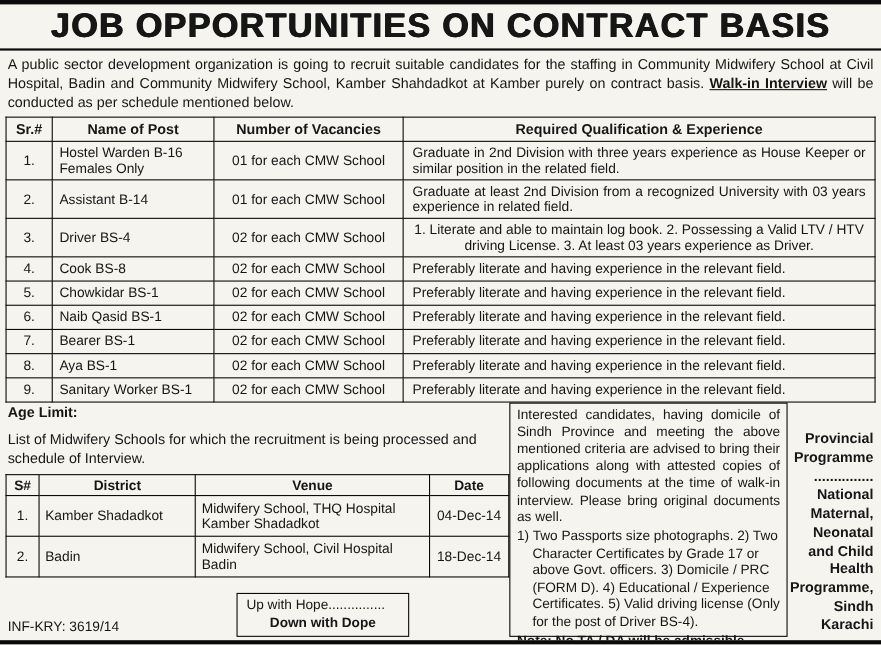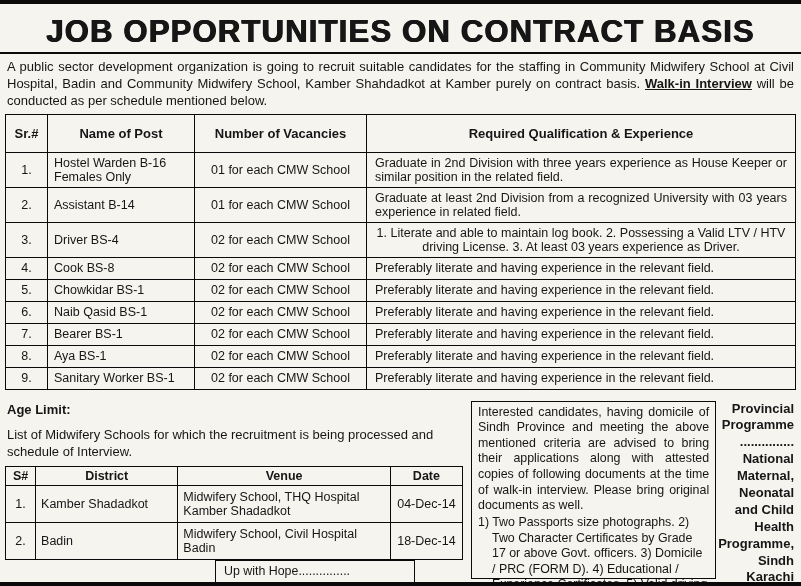--- a/index.html
+++ b/index.html
@@ -18,47 +18,47 @@
     overflow: hidden;
     display: flex;
     flex-direction: column;
   }
   .title {
     text-align: center;
     font-weight: bold;
     font-size: 31px;
     letter-spacing: 1.2px;
     line-height: 1.1;
-    padding-top: 10px;
+    padding-top: 2px;
     text-shadow: 0.7px 0 0 currentColor, -0.4px 0 0 currentColor;
   }
   .title-rule { border-top: 2.5px solid #0a0a0a; margin: 3px -5px 0; }
   .intro {
     font-size: 13px;
     line-height: 1.32;
     text-align: justify;
     padding: 4px 2px 4px;
   }
   .walkin { font-weight: bold; text-decoration: underline; }
 
   table { border-collapse: collapse; width: 100%; }
   th, td { border: 1.4px solid #0a0a0a; }
 
   .jobs { font-size: 12.5px; }
-  .jobs th { font-size: 13px; padding: 11px 2px; font-weight: bold; }
+  .jobs th { font-size: 13px; padding: 3px 2px; font-weight: bold; }
   .jobs td { padding: 1px 6px; vertical-align: middle; }
   .col-sr  { width: 42px;  text-align: center; }
   .col-post{ width: 147px; }
   .col-vac { width: 172px; text-align: center; }
   td.col-qual { text-align: justify; padding: 1px 8px; }
   td.col-qual.qual-center { text-align: center; padding: 1px 4px; }
   .jobs tr.single td { height: 22px; }
   .jobs tr.double td { height: 35px; }
 
-  .lower { display: flex; gap: 8px; margin-top: 11px; flex: 1; min-height: 0; }
+  .lower { display: flex; margin-top: 0; flex: 1; min-height: 0; }
   .lower-left  { width: 458px; display: flex; flex-direction: column; }
   .lower-right { flex: 1; display: flex; flex-direction: row; }
 
   .age-row { display: flex; font-size: 13px; line-height: 1.28; padding: 1px 2px 0; }
   .age-label { font-weight: bold; width: 130px; }
 
   .schools-note { font-size: 13px; line-height: 1.3; padding: 9px 2px 5px; }
 
   .schedule { font-size: 12.5px; }
   .schedule th { padding: 2px; font-weight: bold; }
@@ -85,21 +85,21 @@
     font-weight: bold;
     font-size: 13px;
     line-height: 1.3;
     padding: 0 2px 2px;
   }
 
   .footer-row { margin-top: auto; display: flex; align-items: flex-end; }
   .inf { font-size: 12.5px; width: 210px; padding: 0 0 2px 2px; }
   .hope-box {
     border: 1.4px solid #0a0a0a;
-    width: 200px;
+    width: 157px;
     font-size: 12.4px;
     line-height: 1.35;
     padding: 2px 8px 3px;
   }
   .hope-down { text-align: center; font-weight: bold; }
 </style>
 </head>
 <body>
 
 <div class="ad">

